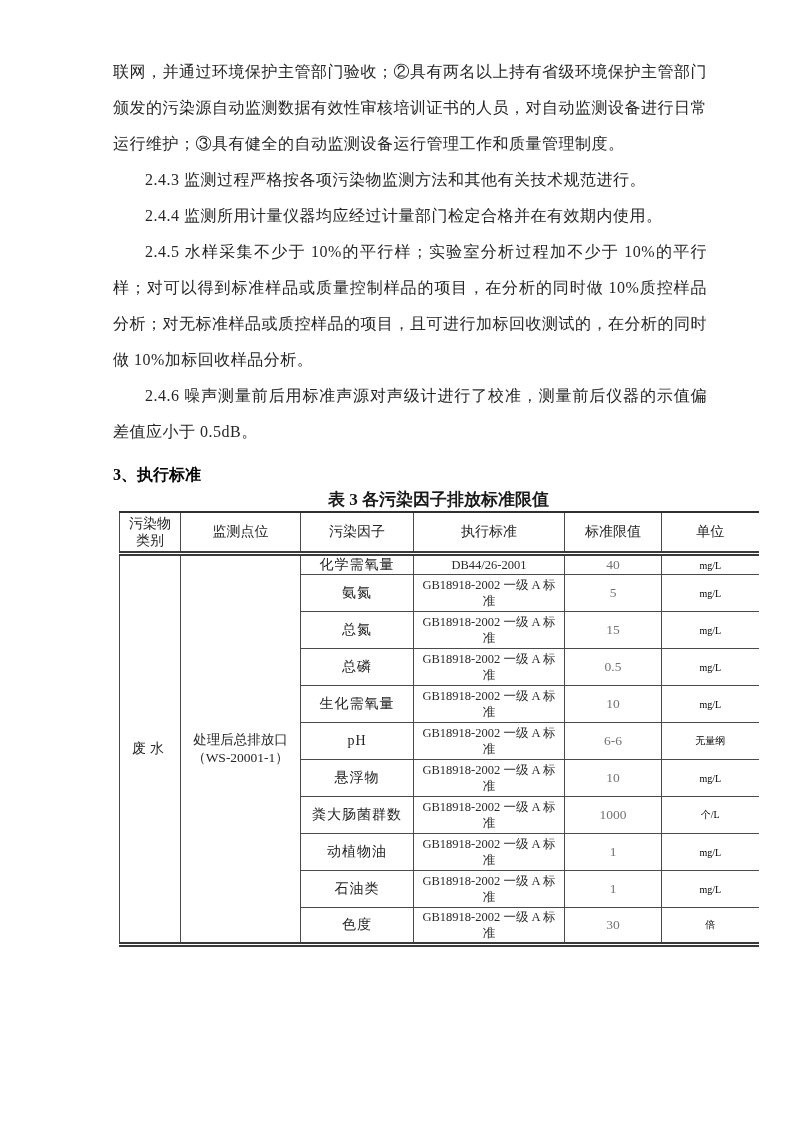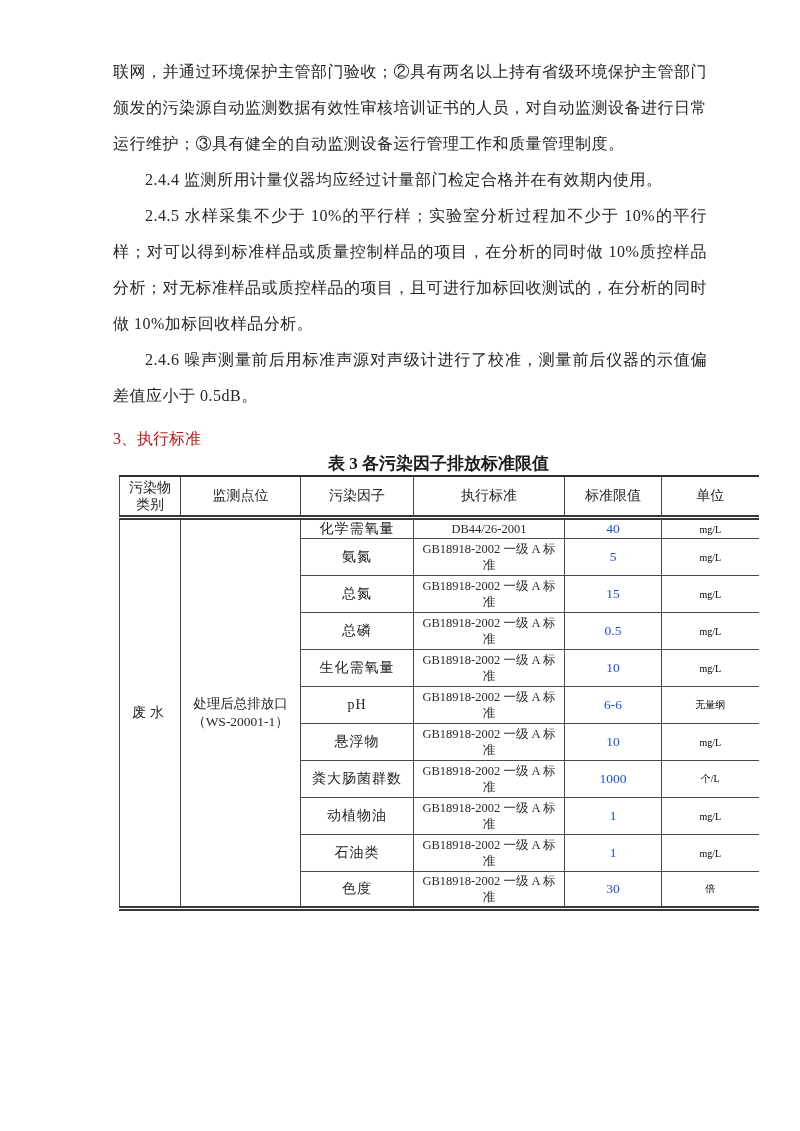--- a/index.html
+++ b/index.html
@@ -25,22 +25,22 @@
     color: #262626;
   }
   .para { margin: 0; }
   .para.indent { text-indent: 2em; }
 
   
   .section-heading {
     margin: 14px 0 0 0;
     font-size: 16px;
     line-height: 22px;
-    font-weight: normal;
-    color: #b91c1c;
+    font-weight: bold;
+    color: #000000;
   }
 
   
   .table-intro {
     margin: 33px 0 0 0;
     font-size: 13px;
     line-height: 17px;
     color: #2a2a2a;
   }
 
@@ -83,31 +83,32 @@
     border-bottom: 5px double #3a3a3a;
   }
   .hdr-two-line span { display: block; line-height: 17px; }
   tr.row-single { height: 20px; }
   tr.row-double { height: 37px; }
   td.cell-category { font-size: 14px; letter-spacing: 4px; color: #262626; }
   td.cell-point { font-size: 13.5px; color: #262626; padding: 0 3px; }
   td.cell-point div { line-height: 18px; }
   td.cell-factor { font-size: 14px; color: #242424; letter-spacing: 1px; }
   td.cell-standard { font-size: 12.5px; line-height: 16px; color: #2a2a2a; padding: 0 10px; }
-  td.cell-limit { font-size: 13.5px; color: #1d4ed8; }
+  td.cell-limit { font-size: 13.5px; color: #737373; }
   td.cell-unit { font-size: 10px; color: #000000; }
 </style>
 </head>
 <body>
 
 <div class="page">
   <div class="content">
 
     <div class="body-text">
       <p class="para">联网，并通过环境保护主管部门验收；②具有两名以上持有省级环境保护主管部门颁发的污染源自动监测数据有效性审核培训证书的人员，对自动监测设备进行日常运行维护；③具有健全的自动监测设备运行管理工作和质量管理制度。</p>
+      <p class="para indent">2.4.3 监测过程严格按各项污染物监测方法和其他有关技术规范进行。</p>
       <p class="para indent">2.4.4 监测所用计量仪器均应经过计量部门检定合格并在有效期内使用。</p>
       <p class="para indent">2.4.5 水样采集不少于 10%的平行样；实验室分析过程加不少于 10%的平行样；对可以得到标准样品或质量控制样品的项目，在分析的同时做 10%质控样品分析；对无标准样品或质控样品的项目，且可进行加标回收测试的，在分析的同时做 10%加标回收样品分析。</p>
       <p class="para indent">2.4.6 噪声测量前后用标准声源对声级计进行了校准，测量前后仪器的示值偏差值应小于 0.5dB。</p>
     </div>
 
     <h3 class="section-heading">3、执行标准</h3>
 
 
     <div class="table-caption">表 3 各污染因子排放标准限值</div>
 

